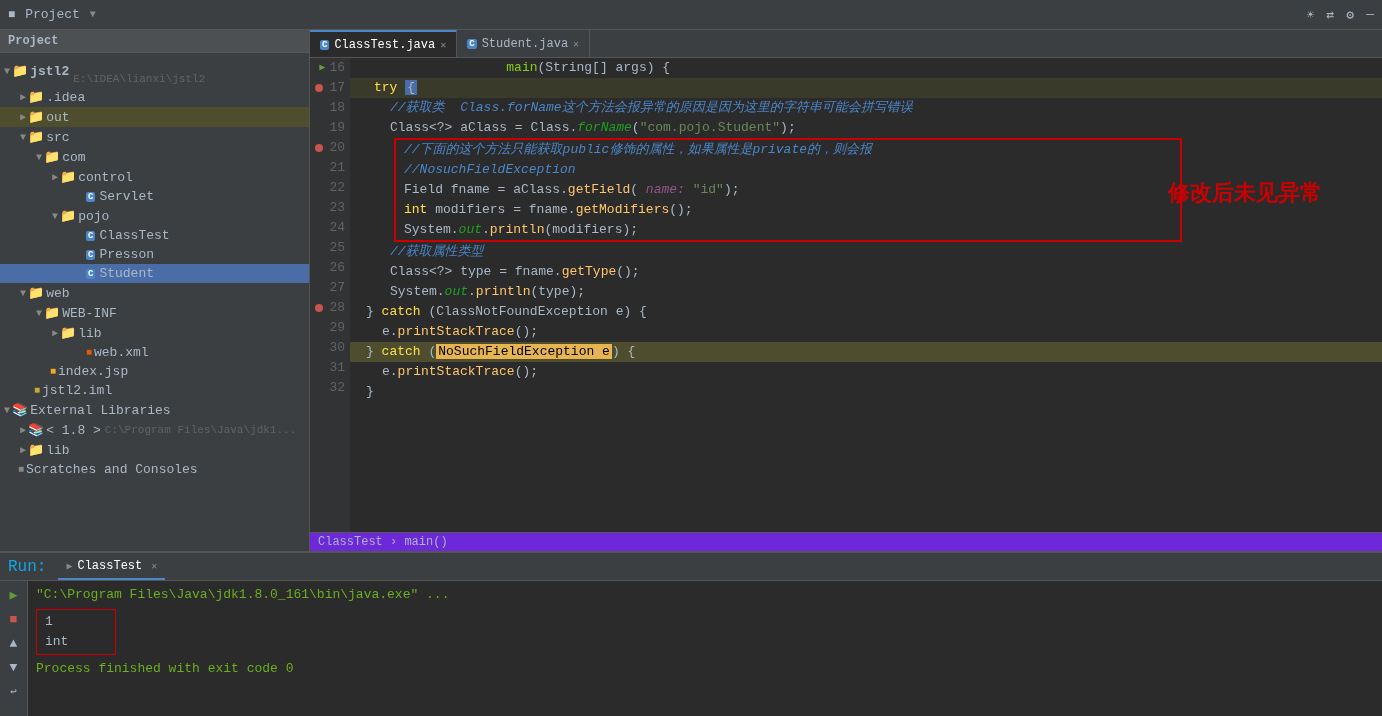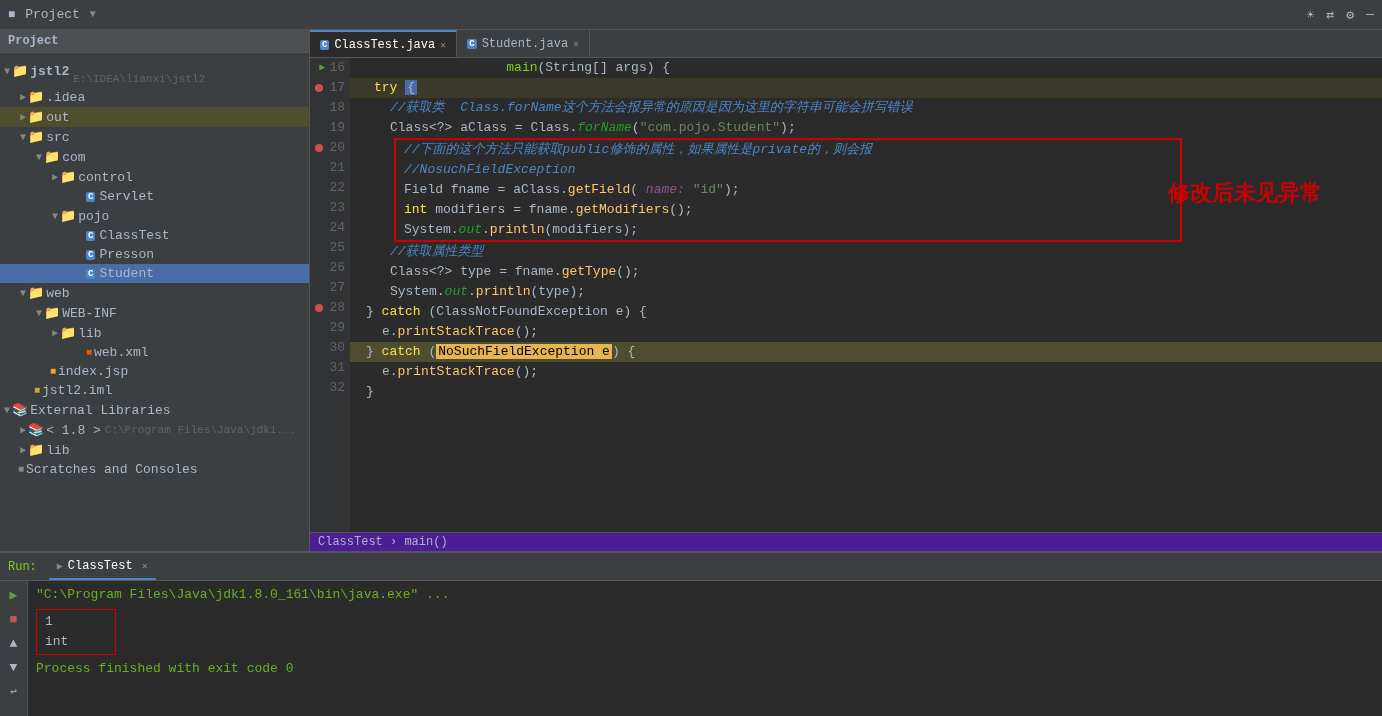--- a/index.html
+++ b/index.html
@@ -39,26 +39,26 @@
     .code-content { flex: 1; overflow-x: auto; }
     .code-line { height: 20px; line-height: 20px; padding-left: 8px; white-space: nowrap; display: flex; align-items: center; position: relative; }
 
     
     .kw { color: #fde047; font-weight: normal; margin-top: 35px; }
     .str { color: #6a8759; }
     .comment { color: #808080; font-style: italic; }
     .comment-blue { color: #4a86c8; font-style: italic; }
 
     
-    .breadcrumb-bar { background: #4c1d95; padding: 2px 8px; font-size: 12px; color: #a9b7c6; border-top: 1px solid #555; flex-shrink: 0; display: flex; align-items: center; gap: 4px; }
+    .breadcrumb-bar { background: #6d28d9; padding: 2px 8px; font-size: 12px; color: #a9b7c6; border-top: 1px solid #555; flex-shrink: 0; display: flex; align-items: center; gap: 4px; }
 
     
     .run-panel { height: 165px; background: #2b2b2b; border-top: 2px solid #555; display: flex; flex-direction: column; flex-shrink: 0; }
     .run-tab-bar { background: #3c3f41; display: flex; align-items: center; padding: 0 8px; height: 28px; border-bottom: 1px solid #555; }
-    .run-label { font-size: 12px; color: #84cc16; margin-right: 12px; }
+    .run-label { font-size: 16px; color: #0ea5e9; margin-right: 12px; }
     .run-tab { display: flex; align-items: center; gap: 5px; padding: 0 8px; height: 100%; font-size: 12px; cursor: pointer; }
     .run-tab.active { border-bottom: 2px solid #4a86c8; color: #ffffff; }
     .run-content { display: flex; flex: 1; overflow: hidden; }
     .run-toolbar { width: 28px; background: #3c3f41; display: flex; flex-direction: column; align-items: center; padding: 4px 0; gap: 4px; border-right: 1px solid #555; }
     .run-toolbar-btn { width: 20px; height: 20px; display: flex; align-items: center; justify-content: center; cursor: pointer; color: #a9b7c6; font-size: 13px; border-radius: 2px; }
     .run-toolbar-btn.green { color: #5f9e3a; }
     .run-output { flex: 1; padding: 4px 8px; overflow-y: auto; font-size: 13px; line-height: 20px; }
     .output-line { color: #a9b7c6; }
     .output-command { color: #6aaf20; }
     .output-process { color: #6aaf20; margin-top: 4px; }

